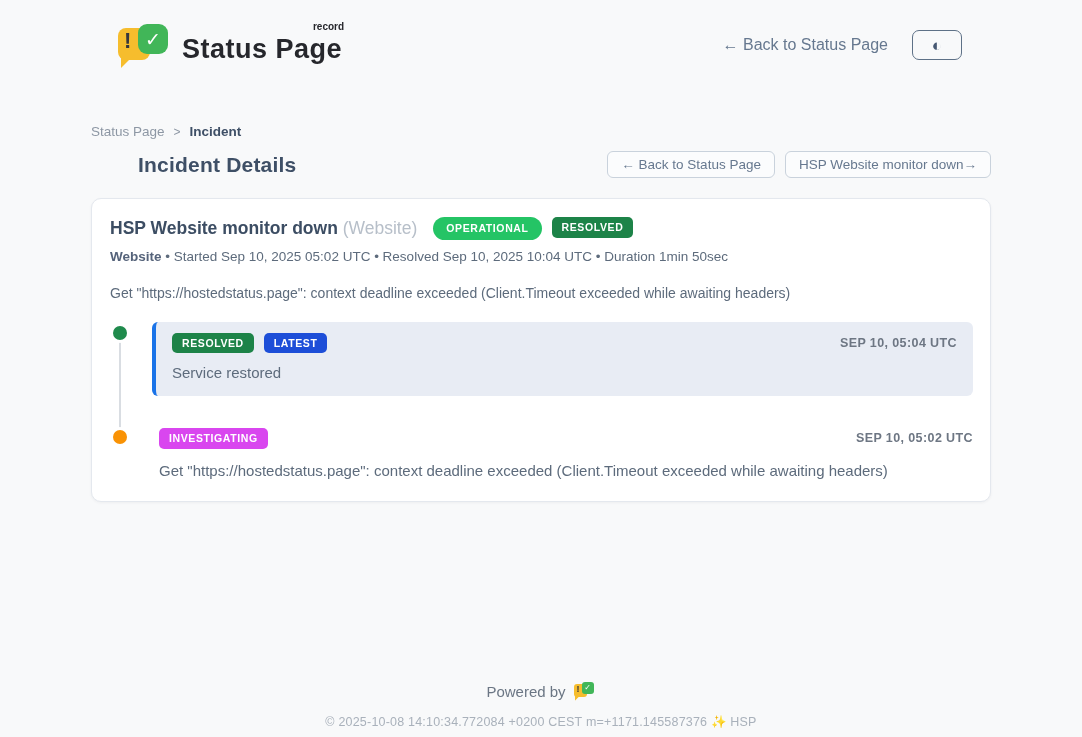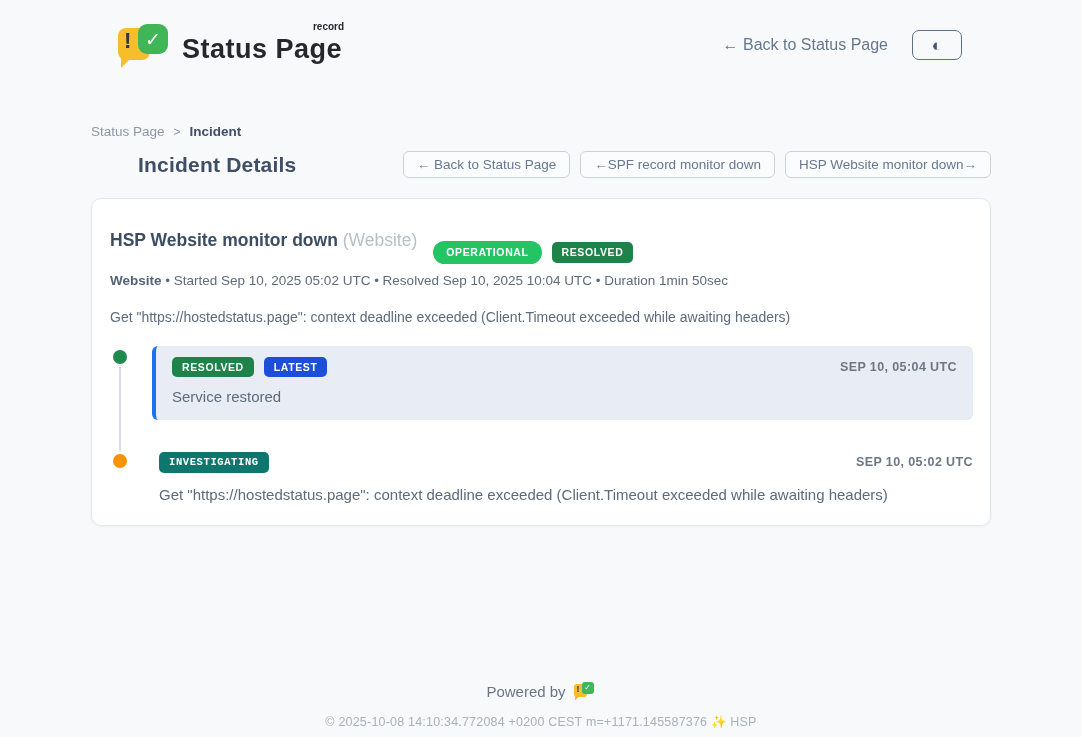--- a/index.html
+++ b/index.html
@@ -90,35 +90,35 @@
     margin-top: 20px;
     background: #ffffff;
     border: 1px solid #e4e8ee;
     border-radius: 10px;
     box-shadow: 0 1px 3px rgba(30,40,60,0.05);
     padding: 18px 17px 22px 18px;
   }
   .card-title-row { display: flex; align-items: center; gap: 2px; }
   .incident-title { font-size: 17.5px; font-weight: 700; color: #3c4d63; }
   .incident-scope { font-weight: 400; color: #b7bfc9; }
-  .badges-inline { display: flex; gap: 10px; margin-left: 14px; align-items: center; margin-top: 24px; }
+  .badges-inline { display: flex; gap: 10px; margin-left: 14px; align-items: flex-start; }
 
   .badge {
     display: inline-block;
     font-size: 10.5px; font-weight: 700; color: #ffffff;
     letter-spacing: 0.6px;
     padding: 4px 10px;
     border-radius: 5px;
     line-height: 1.2;
   }
   .badge.pill { border-radius: 999px; padding: 5px 13px; }
   .badge.green-bright { background: #24c465; }
   .badge.green-dark { background: #1d8348; }
   .badge.blue { background: #1d4ed8; }
-  .badge.orange { background: #0f766e; font-family: Liberation Mono, monospace; }
+  .badge.orange { background: #d946ef; }
 
   .meta-line { margin-top: 9px; font-size: 13.5px; color: #5d6b7c; }
   .meta-line .service { font-weight: 700; color: #55637a; }
   .description { margin-top: 21px; font-size: 14px; color: #5d6b7c; }
 
   
   .timeline { position: relative; margin-top: 21px; }
   .timeline::before {
     content: "";
     position: absolute;
@@ -198,21 +198,20 @@
   <nav class="breadcrumb">
     <a class="crumb-root">Status Page</a>
     <span class="crumb-sep">&gt;</span>
     <span class="crumb-current">Incident</span>
   </nav>
 
   <div class="title-row">
     <h1 class="page-title">Incident Details</h1>
     <div class="nav-buttons">
       <button class="nav-btn">← Back to Status Page</button>
-      <button class="nav-btn">←SPF record monitor down</button>
       <button class="nav-btn">HSP Website monitor down→</button>
     </div>
   </div>
 
   <section class="card">
     <div class="card-title-row">
       <h2 class="incident-title"><span>HSP Website monitor down</span> <span class="incident-scope">(Website)</span></h2>
       <span class="badges-inline">
         <span class="badge pill green-bright">OPERATIONAL</span>
         <span class="badge green-dark">RESOLVED</span>

